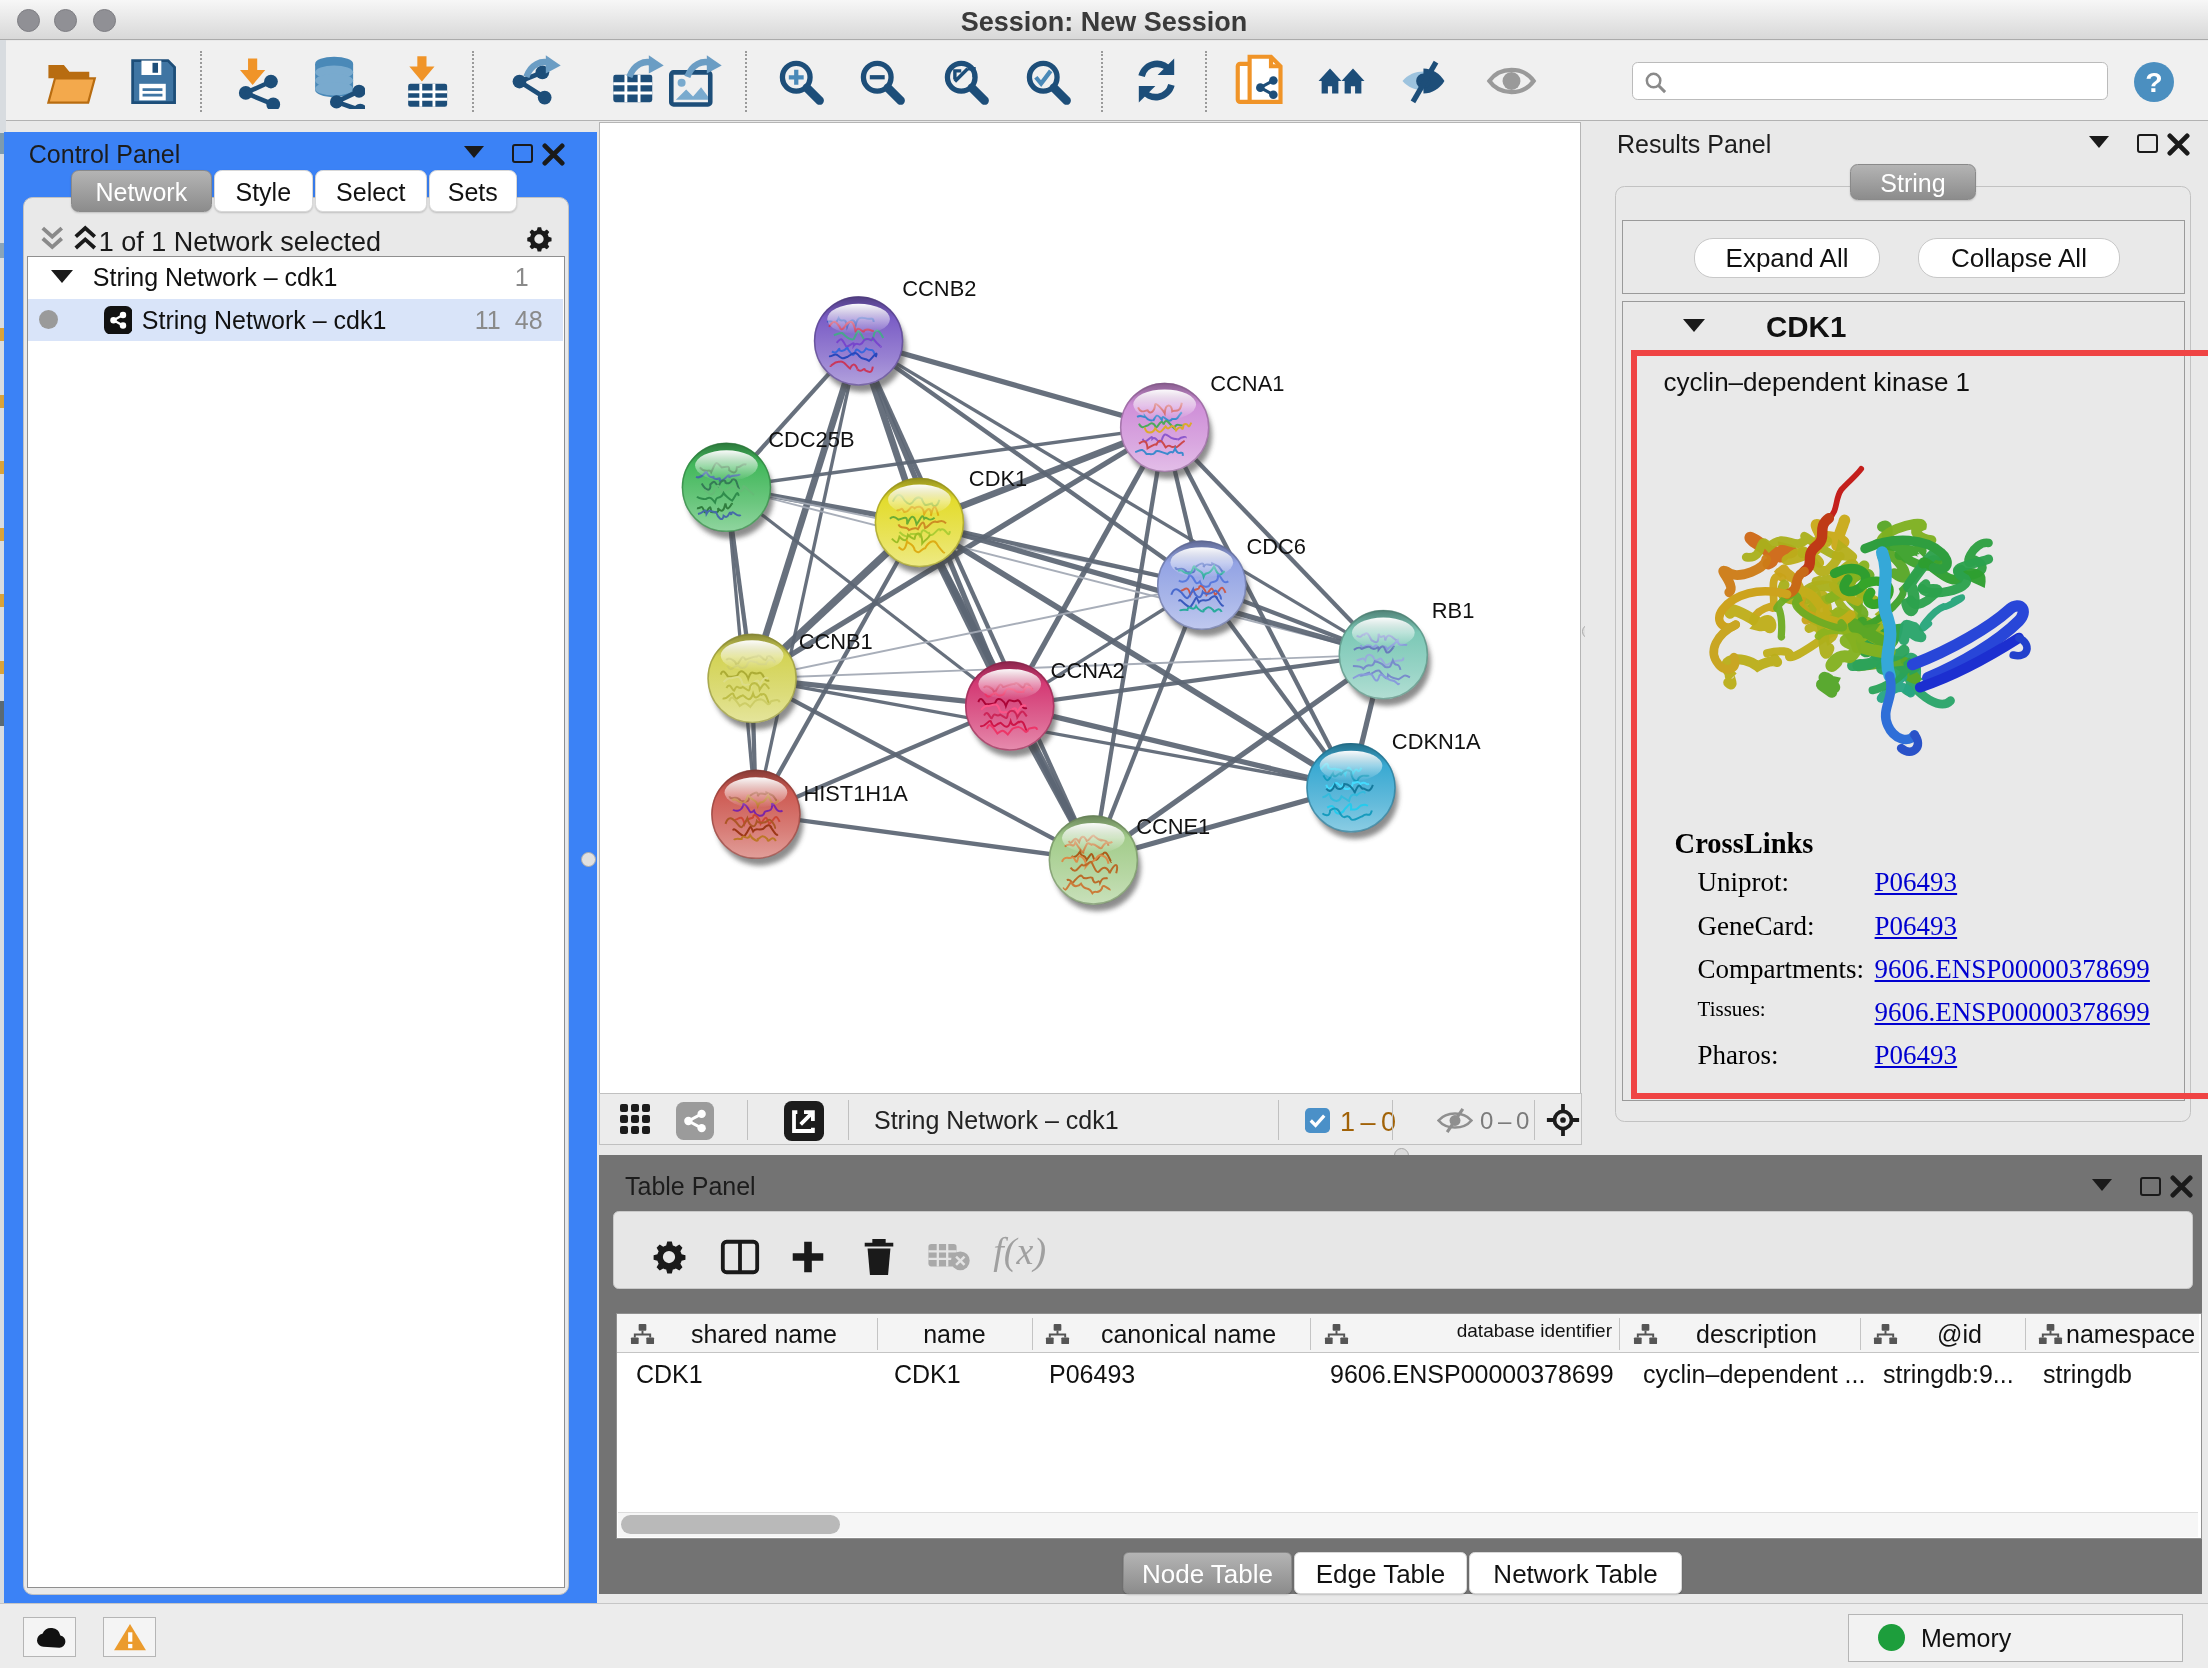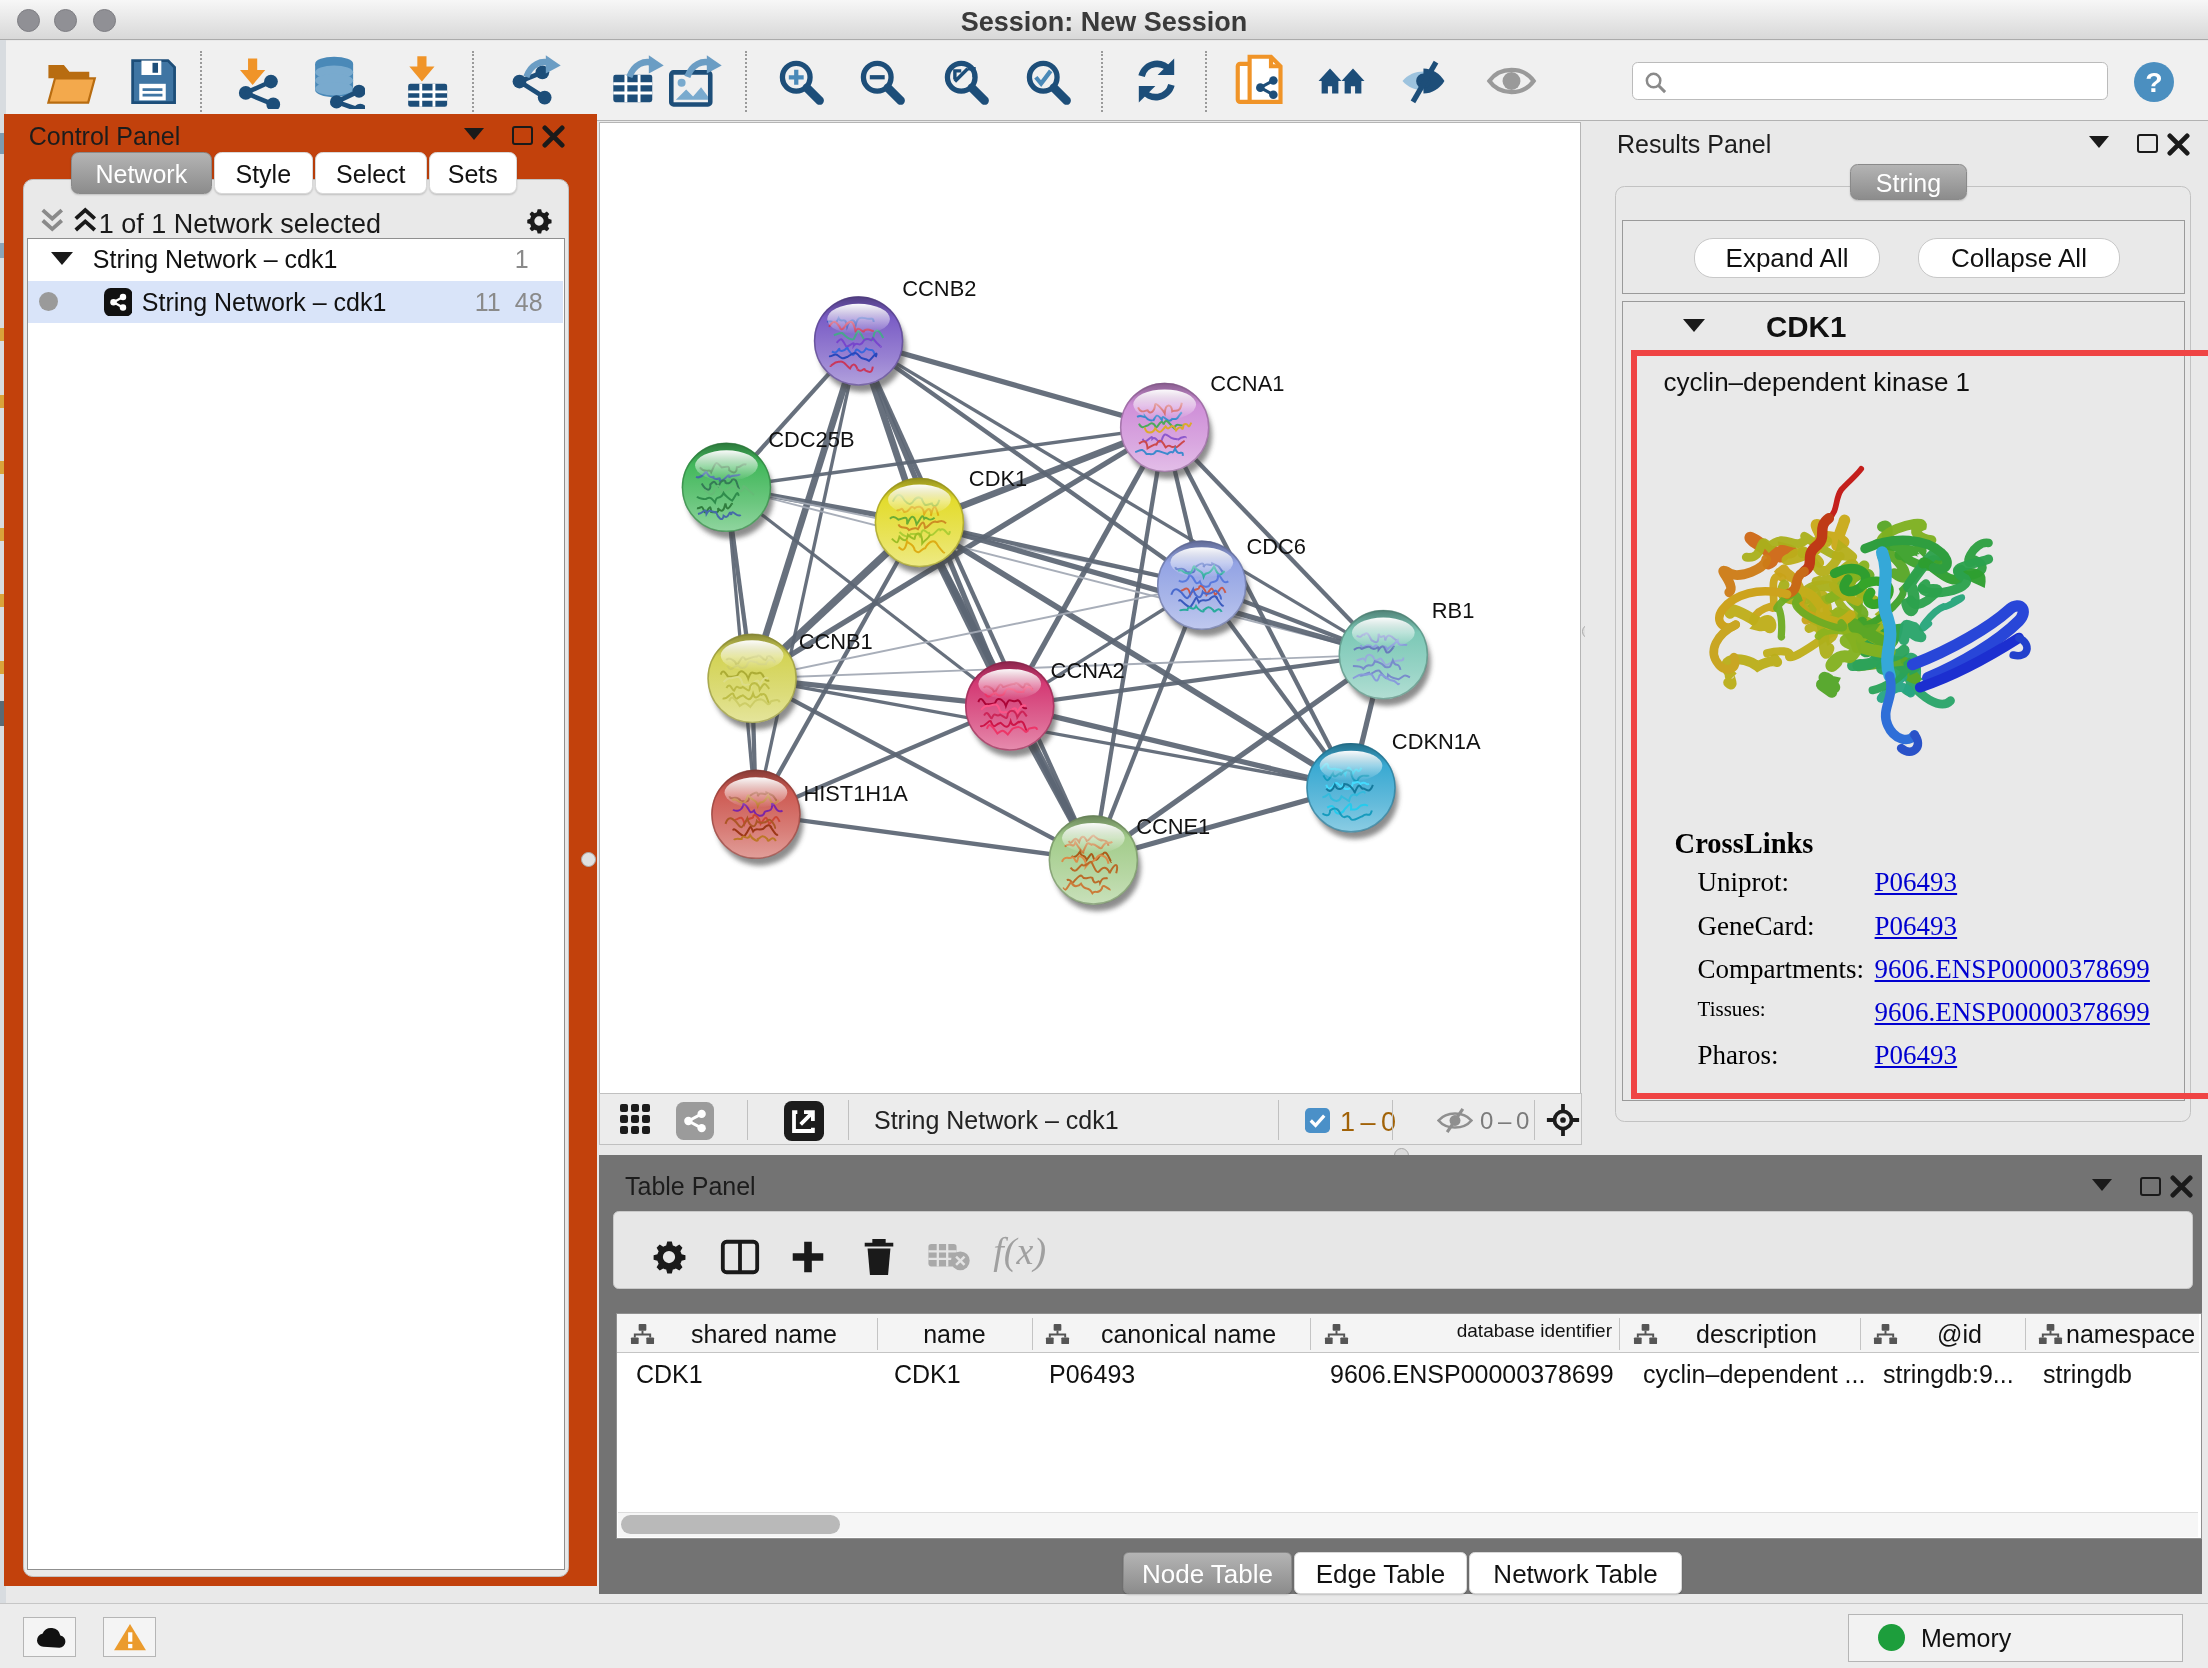--- a/index.html
+++ b/index.html
@@ -159,21 +159,21 @@
 <div class="abs" style="left:0;top:40px;width:5.7px;height:1628px;background:#d8dce0"></div>
 <div class="abs" style="left:0;top:133px;width:5.7px;height:21px;background:#7d9bb0"></div>
 <div class="abs" style="left:0;top:243px;width:5.7px;height:15px;background:#8aa4b8"></div>
 <div class="abs" style="left:0;top:328px;width:5.7px;height:13.3px;background:#d9a33a"></div>
 <div class="abs" style="left:0;top:395px;width:5.7px;height:13.3px;background:#d9a33a"></div>
 <div class="abs" style="left:0;top:461px;width:5.7px;height:13.3px;background:#d9a33a"></div>
 <div class="abs" style="left:0;top:528px;width:5.7px;height:13.3px;background:#d9a33a"></div>
 <div class="abs" style="left:0;top:594px;width:5.7px;height:13.3px;background:#d9a33a"></div>
 <div class="abs" style="left:0;top:661px;width:5.7px;height:13.3px;background:#d9a33a"></div>
 <div class="abs" style="left:0;top:701px;width:5.7px;height:25px;background:#5a6a74"></div>
-<div class="abs" style="left:3.8px;top:114px;width:593px;height:1472px;background:#c2410c">
+<div class="abs" style="left:3.8px;top:132px;width:593px;height:1472px;background:#3b82f6">
 <div class="abs panelhdr" style="left:25px;top:7.6px">Control Panel</div>
 <div class="abs ctl-tri" style="left:460px;top:14.3px"></div>
 <div class="abs ctl-sq" style="left:508px;top:12.4px"></div>
 <svg class="abs" style="left:538px;top:10.5px" width="23" height="23" viewBox="0 0 24 24">
       <path d="M3 3 L21 21 M21 3 L3 21" stroke="#1a1a1a" stroke-width="5" stroke-linecap="round"></path>
     </svg>
 <div class="abs frame" style="left:19px;top:65px;width:546px;height:1398px"></div>
 <div class="abs tabbtn tabsel" style="left:67px;top:38px;width:141px">Network</div>
 <div class="abs tabbtn" style="left:210px;top:38px;width:99px">Style</div>
 <div class="abs tabbtn" style="left:311px;top:38px;width:112px">Select</div>
@@ -579,21 +579,21 @@
 </div>
 <div class="abs" style="left:1394px;top:1148px;width:15px;height:15px;border-radius:50%;background:#dcdcdc;border:1px solid #aaa"></div>
 <div class="abs" style="left:1585px;top:122px;width:624px;height:1033px;background:#e9e9e9">
 <div class="abs panelhdr" style="left:32px;top:7.6px">Results Panel</div>
 <div class="abs ctl-tri" style="left:504px;top:14.3px"></div>
 <div class="abs ctl-sq" style="left:552px;top:12.4px"></div>
 <svg class="abs" style="left:582px;top:10.5px" width="23" height="23" viewBox="0 0 24 24">
       <path d="M3 3 L21 21 M21 3 L3 21" stroke="#1a1a1a" stroke-width="5" stroke-linecap="round"></path>
     </svg>
 <div class="abs frame" style="left:30px;top:64px;width:576px;height:936px"></div>
-<div class="abs tabbtn tabsel" style="left:265px;top:42px;width:117px;height:36px;line-height:36px">String</div>
+<div class="abs tabbtn tabsel" style="left:265px;top:42px;width:126px;height:36px;line-height:36px">String</div>
 <div class="abs" style="left:37px;top:98px;width:563px;height:74px;border:1.9px solid #9a9a9a;z-index:2">
 <div class="abs gbtn" style="left:71px;top:17px;width:186px;height:40px;line-height:38px">Expand All</div>
 <div class="abs gbtn" style="left:295px;top:17px;width:202px;height:40px;line-height:38px">Collapse All</div>
 </div>
 <div class="abs" style="left:37px;top:179px;width:563px;height:800px;border:1.9px solid #9a9a9a;z-index:2">
 <div class="abs" style="left:60px;top:17px;width:0;height:0;border-left:11.4px solid transparent;border-right:11.4px solid transparent;border-top:13.3px solid #1a1a1a"></div>
 <div class="abs" style="left:143px;top:7.6px;font-size:29.5px;font-weight:bold;color:#111">CDK1</div>
 <div class="abs" style="left:7.6px;top:48px;width:584px;height:749px;border:6px solid #ef4444">
 <div class="abs" style="left:27px;top:11.4px;font-size:26px;color:#111">cyclin–dependent kinase 1</div>
 <div class="abs" style="left:38px;top:105px"><svg width="361" height="314" viewBox="0 0 380 330" xmlns="http://www.w3.org/2000/svg">

